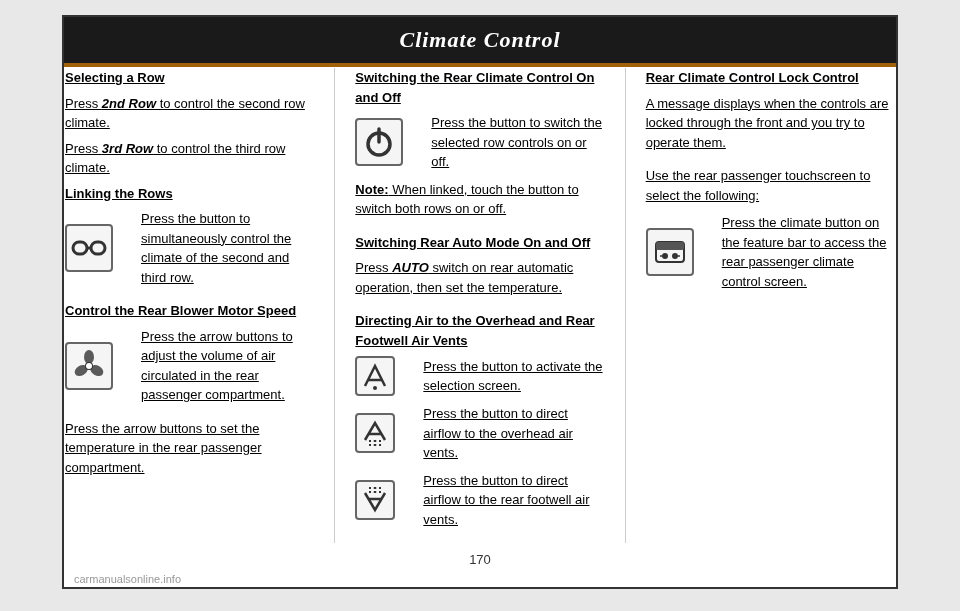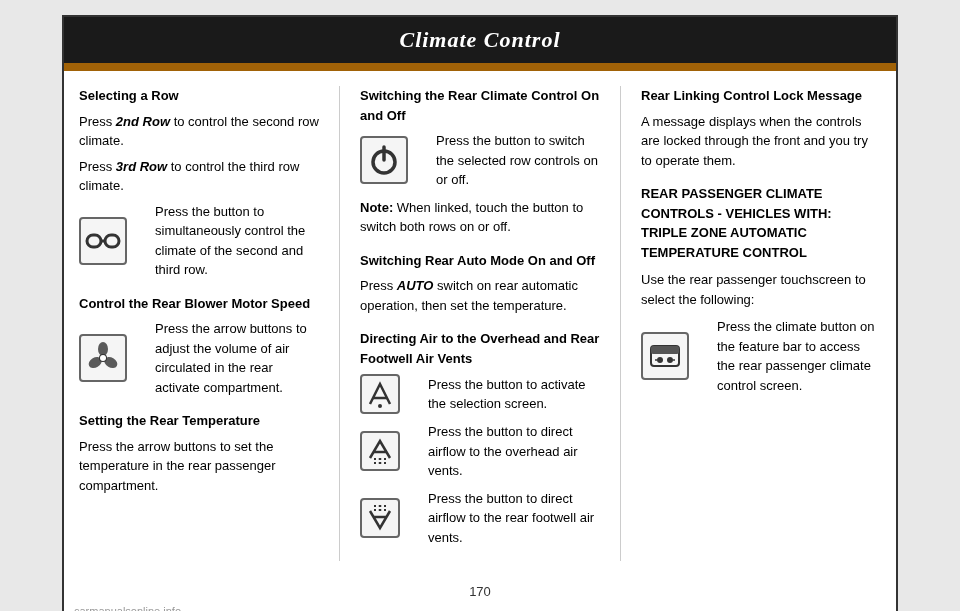--- a/index.html
+++ b/index.html
@@ -27,23 +27,24 @@
       padding: 10px 0;
       font-size: 22px;
       font-family: Georgia, serif;
       font-style: italic;
       font-weight: bold;
       letter-spacing: 1px;
     }
     .content-area {
       display: flex;
       flex-direction: row;
-      border-top: 8px solid #a16207;
-      padding: 15px;
+      border-top: 4px solid #a16207;
+      padding: 1px;
       gap: 20px;
+      text-decoration: underline;
     }
     .column {
       flex: 1;
       font-size: 13px;
       line-height: 1.5;
     }
     .column-divider {
       width: 1px;
       background: #ccc;
       flex-shrink: 0;
@@ -129,20 +130,21 @@
   <div class="content-area">
 
     <div class="column">
 
       <div class="section">
         <div class="section-title">Selecting a Row</div>
         <p>Press <span class="bold-italic">2nd Row</span> to control the second row climate.</p>
         <p>Press <span class="bold-italic">3rd Row</span> to control the third row climate.</p>
 
         <div class="section">
+          <div class="section-title">Linking the Rows</div>
           <div class="icon-row">
             <div class="icon-box">
               <svg width="36" height="28" viewBox="0 0 36 28">
                 <rect x="2" y="8" width="14" height="12" rx="6" ry="6" fill="none" stroke="#333" stroke-width="3"></rect>
                 <rect x="20" y="8" width="14" height="12" rx="6" ry="6" fill="none" stroke="#333" stroke-width="3"></rect>
                 <line x1="16" y1="14" x2="20" y2="14" stroke="#333" stroke-width="3"></line>
               </svg>
             </div>
             <div class="icon-text">Press the button to simultaneously control the climate of the second and third row.</div>
           </div>
@@ -154,26 +156,25 @@
         <div class="icon-row">
           <div class="icon-box">
             <svg width="36" height="36" viewBox="0 0 36 36">
               <circle cx="18" cy="18" r="4" fill="#333"></circle>
               <ellipse cx="18" cy="9" rx="5" ry="7" fill="#333" opacity="0.8" transform="rotate(0 18 18)"></ellipse>
               <ellipse cx="18" cy="9" rx="5" ry="7" fill="#333" opacity="0.8" transform="rotate(120 18 18)"></ellipse>
               <ellipse cx="18" cy="9" rx="5" ry="7" fill="#333" opacity="0.8" transform="rotate(240 18 18)"></ellipse>
               <circle cx="18" cy="18" r="3" fill="white"></circle>
             </svg>
           </div>
-          <div class="icon-text">Press the arrow buttons to adjust the volume of air circulated in the rear activate compartment.</div>
-        </div>
-      </div>
-
-      <div class="section">
-        <div class="section-title">Setting the Rear Temperature</div>
+          <div class="icon-text">Press the arrow buttons to adjust the volume of air circulated in the rear passenger compartment.</div>
+        </div>
+      </div>
+
+      <div class="section">
         <p>Press the arrow buttons to set the temperature in the rear passenger compartment.</p>
       </div>
     </div>
 
     <div class="column-divider"></div>
 
     <div class="column">
 
       <div class="section">
         <div class="section-title">Switching the Rear Climate Control On and Off</div>
@@ -234,26 +235,25 @@
           <div class="icon-text">Press the button to direct airflow to the rear footwell air vents.</div>
         </div>
       </div>
     </div>
 
     <div class="column-divider"></div>
 
     <div class="column">
 
       <div class="section">
-        <div class="section-title">Rear Linking Control Lock Message</div>
+        <div class="section-title">Rear Climate Control Lock Control</div>
         <p>A message displays when the controls are locked through the front and you try to operate them.</p>
       </div>
 
       <div class="section">
-        <div class="allcaps-section">REAR PASSENGER CLIMATE CONTROLS - VEHICLES WITH: TRIPLE ZONE AUTOMATIC TEMPERATURE CONTROL</div>
         <p style="margin-bottom:8px;">Use the rear passenger touchscreen to select the following:</p>
         <div class="icon-row">
           <div class="icon-box">
             <svg width="36" height="36" viewBox="0 0 36 36">
               <rect x="4" y="8" width="28" height="20" rx="3" ry="3" fill="none" stroke="#333" stroke-width="2"></rect>
               <rect x="4" y="8" width="28" height="8" rx="2" ry="2" fill="#555"></rect>
               <circle cx="13" cy="22" r="3" fill="#333"></circle>
               <circle cx="23" cy="22" r="3" fill="#333"></circle>
               <line x1="8" y1="22" x2="10" y2="22" stroke="#333" stroke-width="1.5"></line>
               <line x1="26" y1="22" x2="28" y2="22" stroke="#333" stroke-width="1.5"></line>

